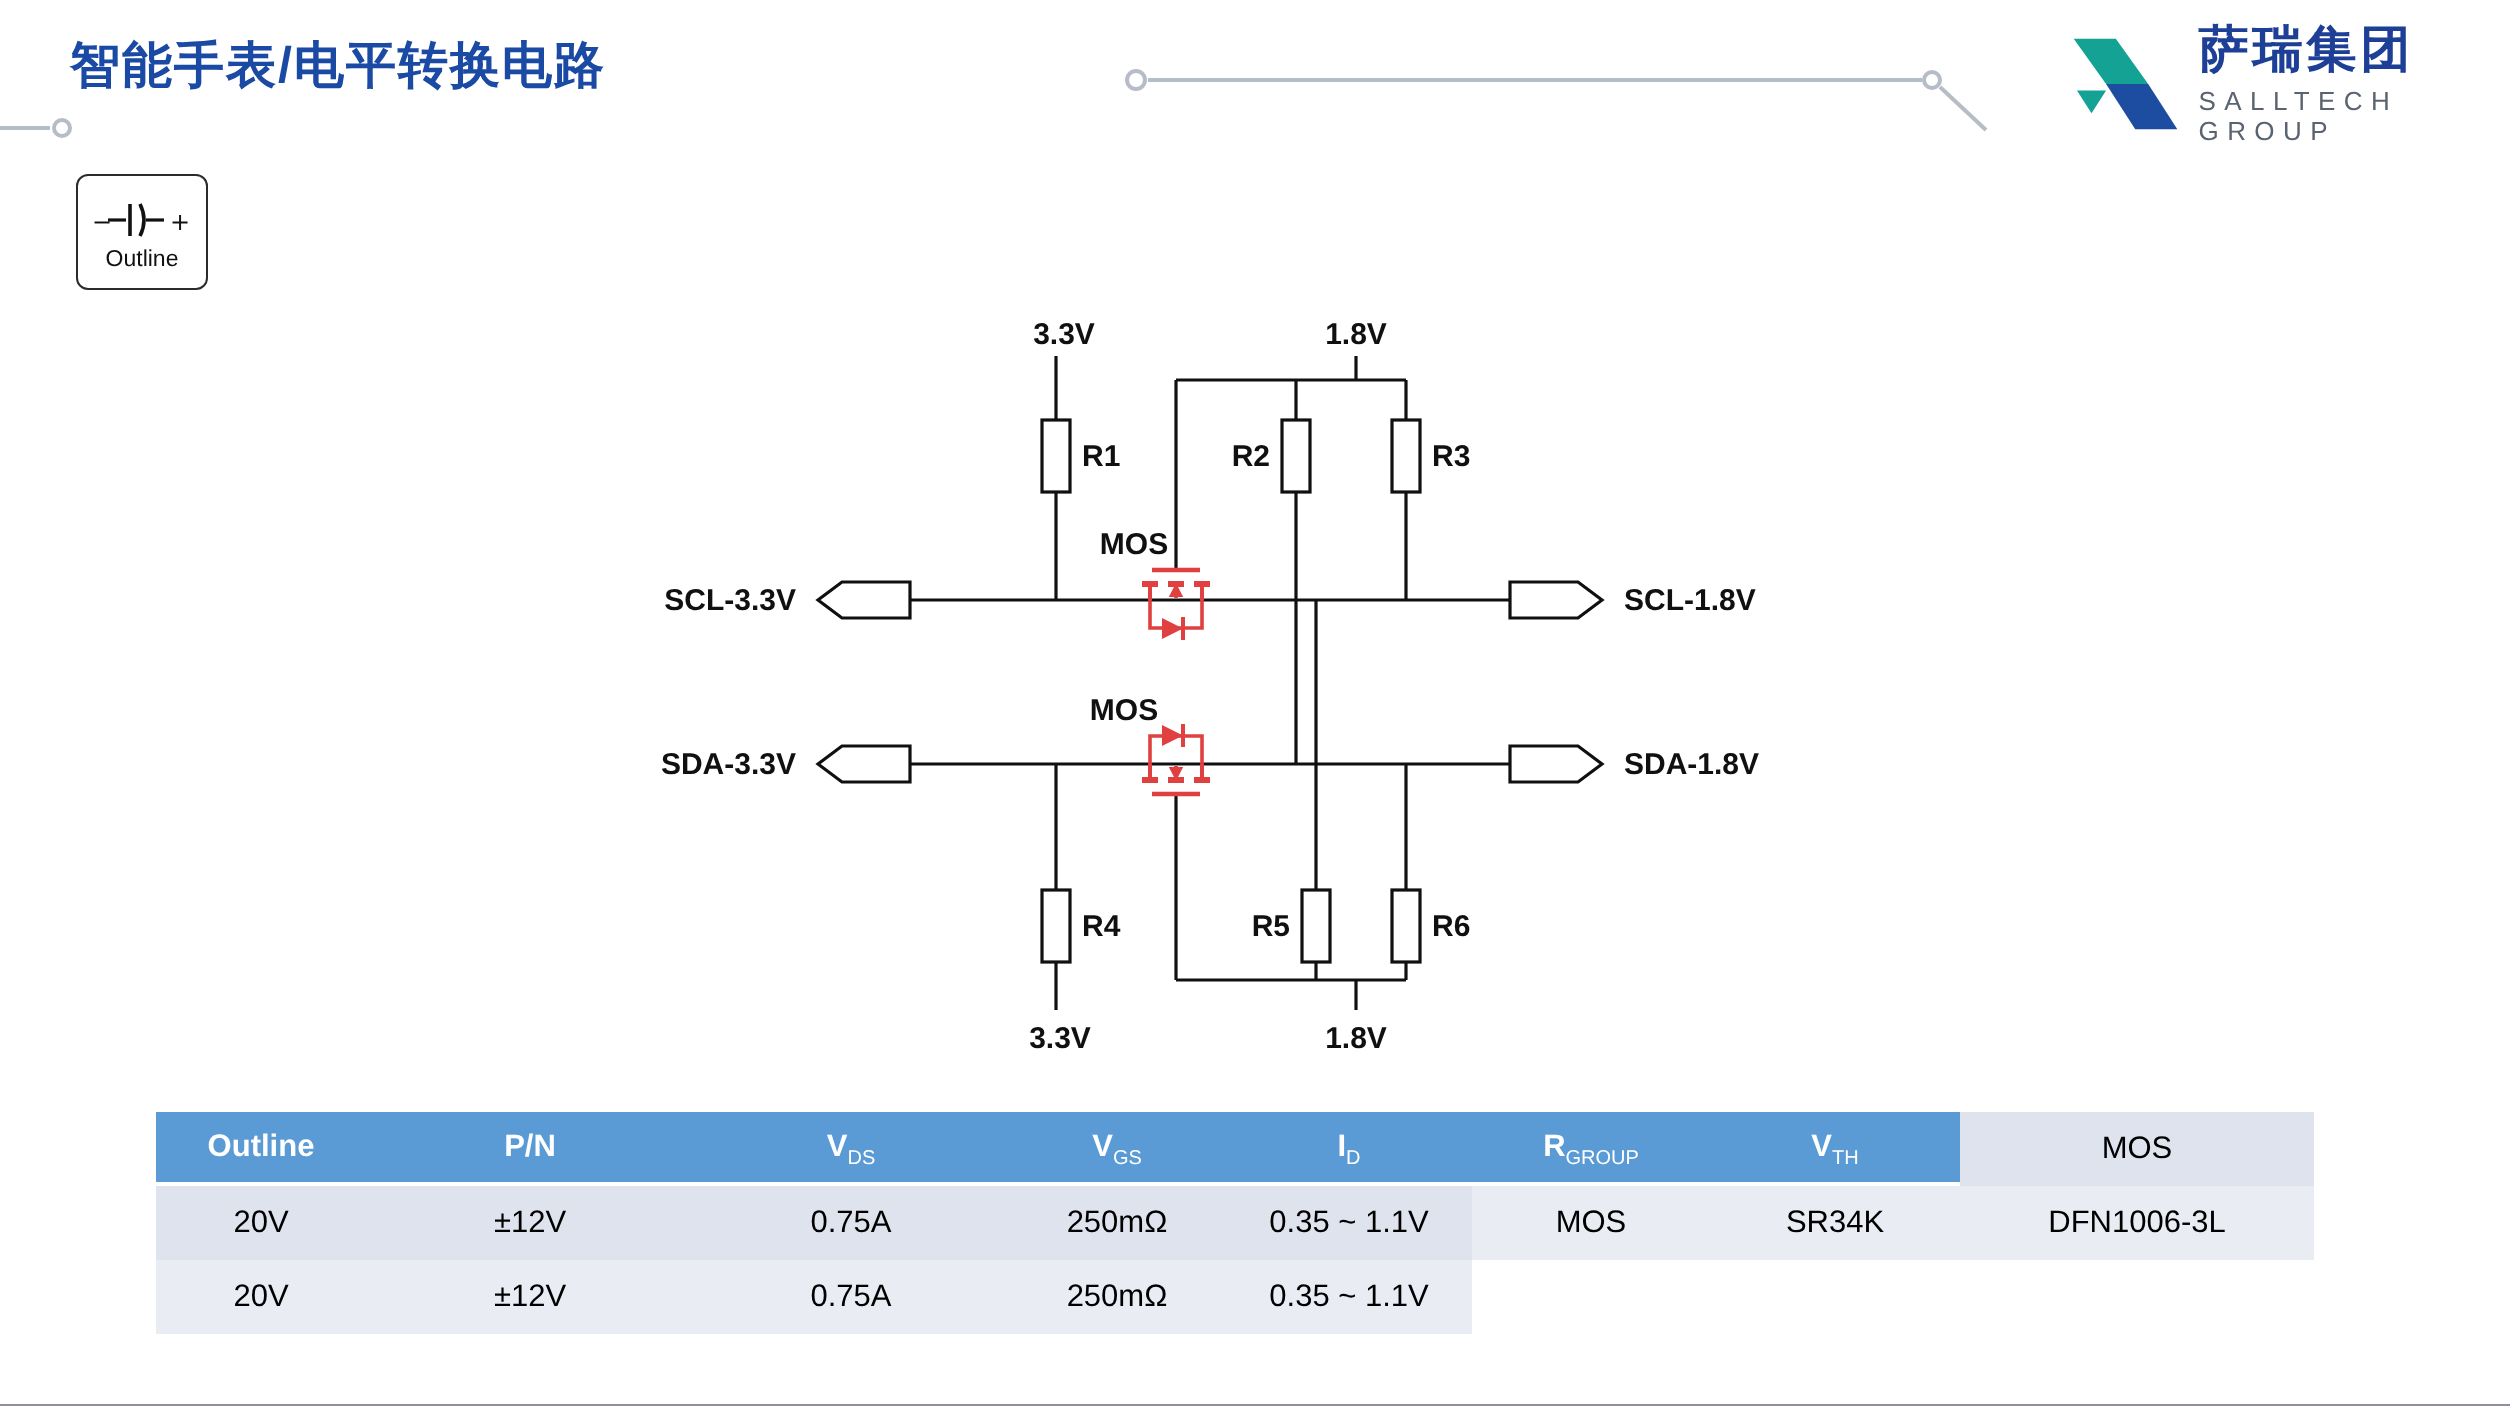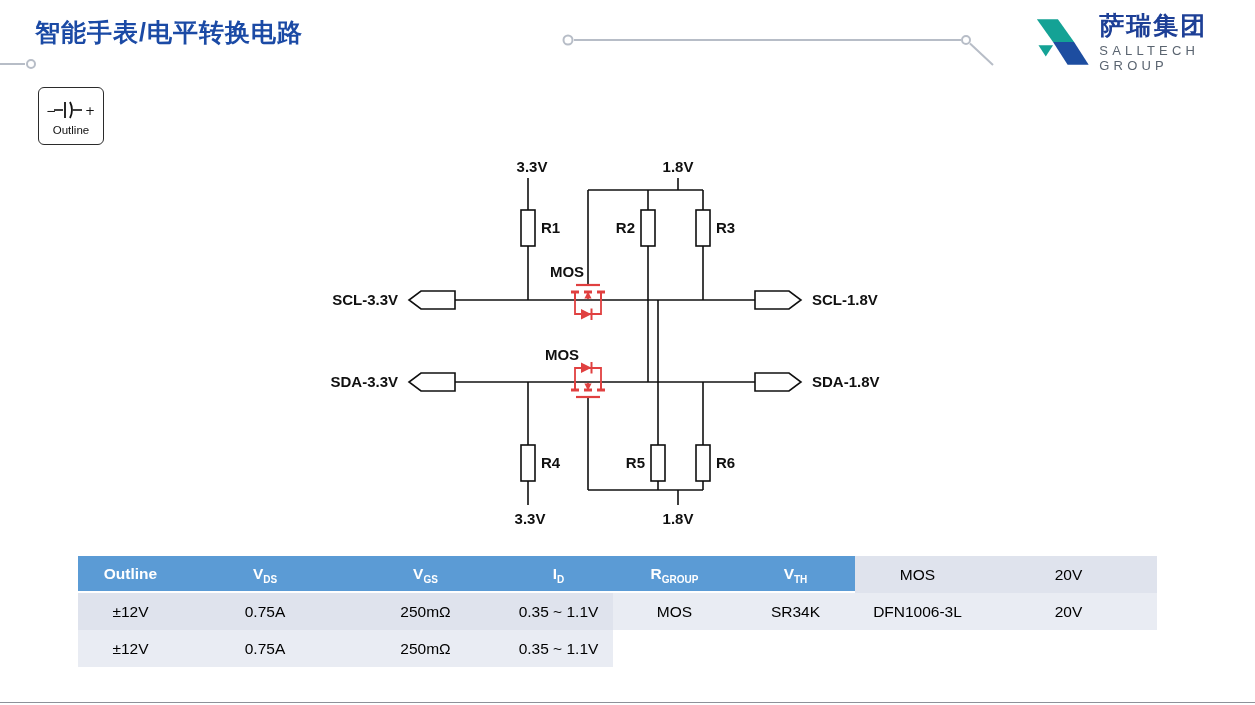--- a/index.html
+++ b/index.html
@@ -46,21 +46,21 @@
     background:#5b9bd5; color:#ffffff; height:35px;
     display:flex; align-items:center; justify-content:center;
     font-size:15.5px; font-weight:bold;
   }
   .ptable .cell {
     height:37px; display:flex; align-items:center; justify-content:center;
     font-size:15.5px; color:#000;
   }
   .ptable .row0 { background:#dfe3ed; }
   .ptable .row1 { background:#e9ecf3; }
-  .sub { font-size:10px; font-weight:bold; align-self:flex-end; margin-bottom:6px; }
+  .sub { font-size:10px; font-weight:normal; align-self:flex-end; margin-bottom:6px; }
   .bottom-border { position:absolute; left:0; top:702px; width:1255px; height:1px; background:#8d9199; }
 </style>
 </head>
 <body>
 
 <div class="page">
 
   <svg class="deco-svg" width="1255" height="90">
     <line x1="0" y1="64" x2="25" y2="64" stroke="#b7bdc7" stroke-width="2"></line>
     <circle cx="31" cy="64" r="4" fill="#fff" stroke="#b7bdc7" stroke-width="2"></circle>
@@ -180,20 +180,23 @@
     <text x="398" y="387" text-anchor="end">SDA-3.3V</text>
     <text x="812" y="387">SDA-1.8V</text>
   </svg>
 
   <div class="ptable">
 
     <div class="hcell">
         <span>Outline</span>
       </div>
     <div class="hcell">
+        <span>P/N</span>
+      </div>
+    <div class="hcell">
         <span>V</span>
         <span class="sub">DS</span>
       </div>
     <div class="hcell">
         <span>V</span>
         <span class="sub">GS</span>
       </div>
     <div class="hcell">
         <span>I</span>
         <span class="sub">D</span>

